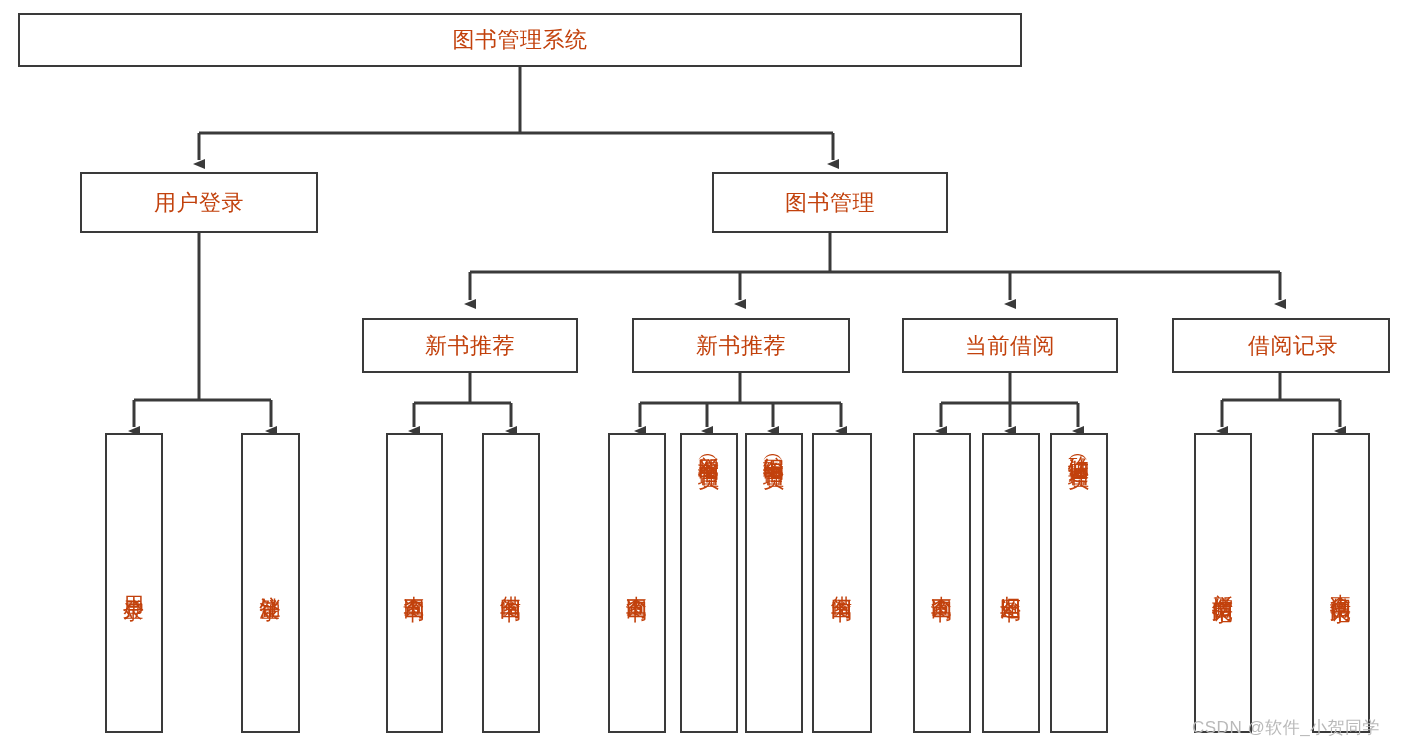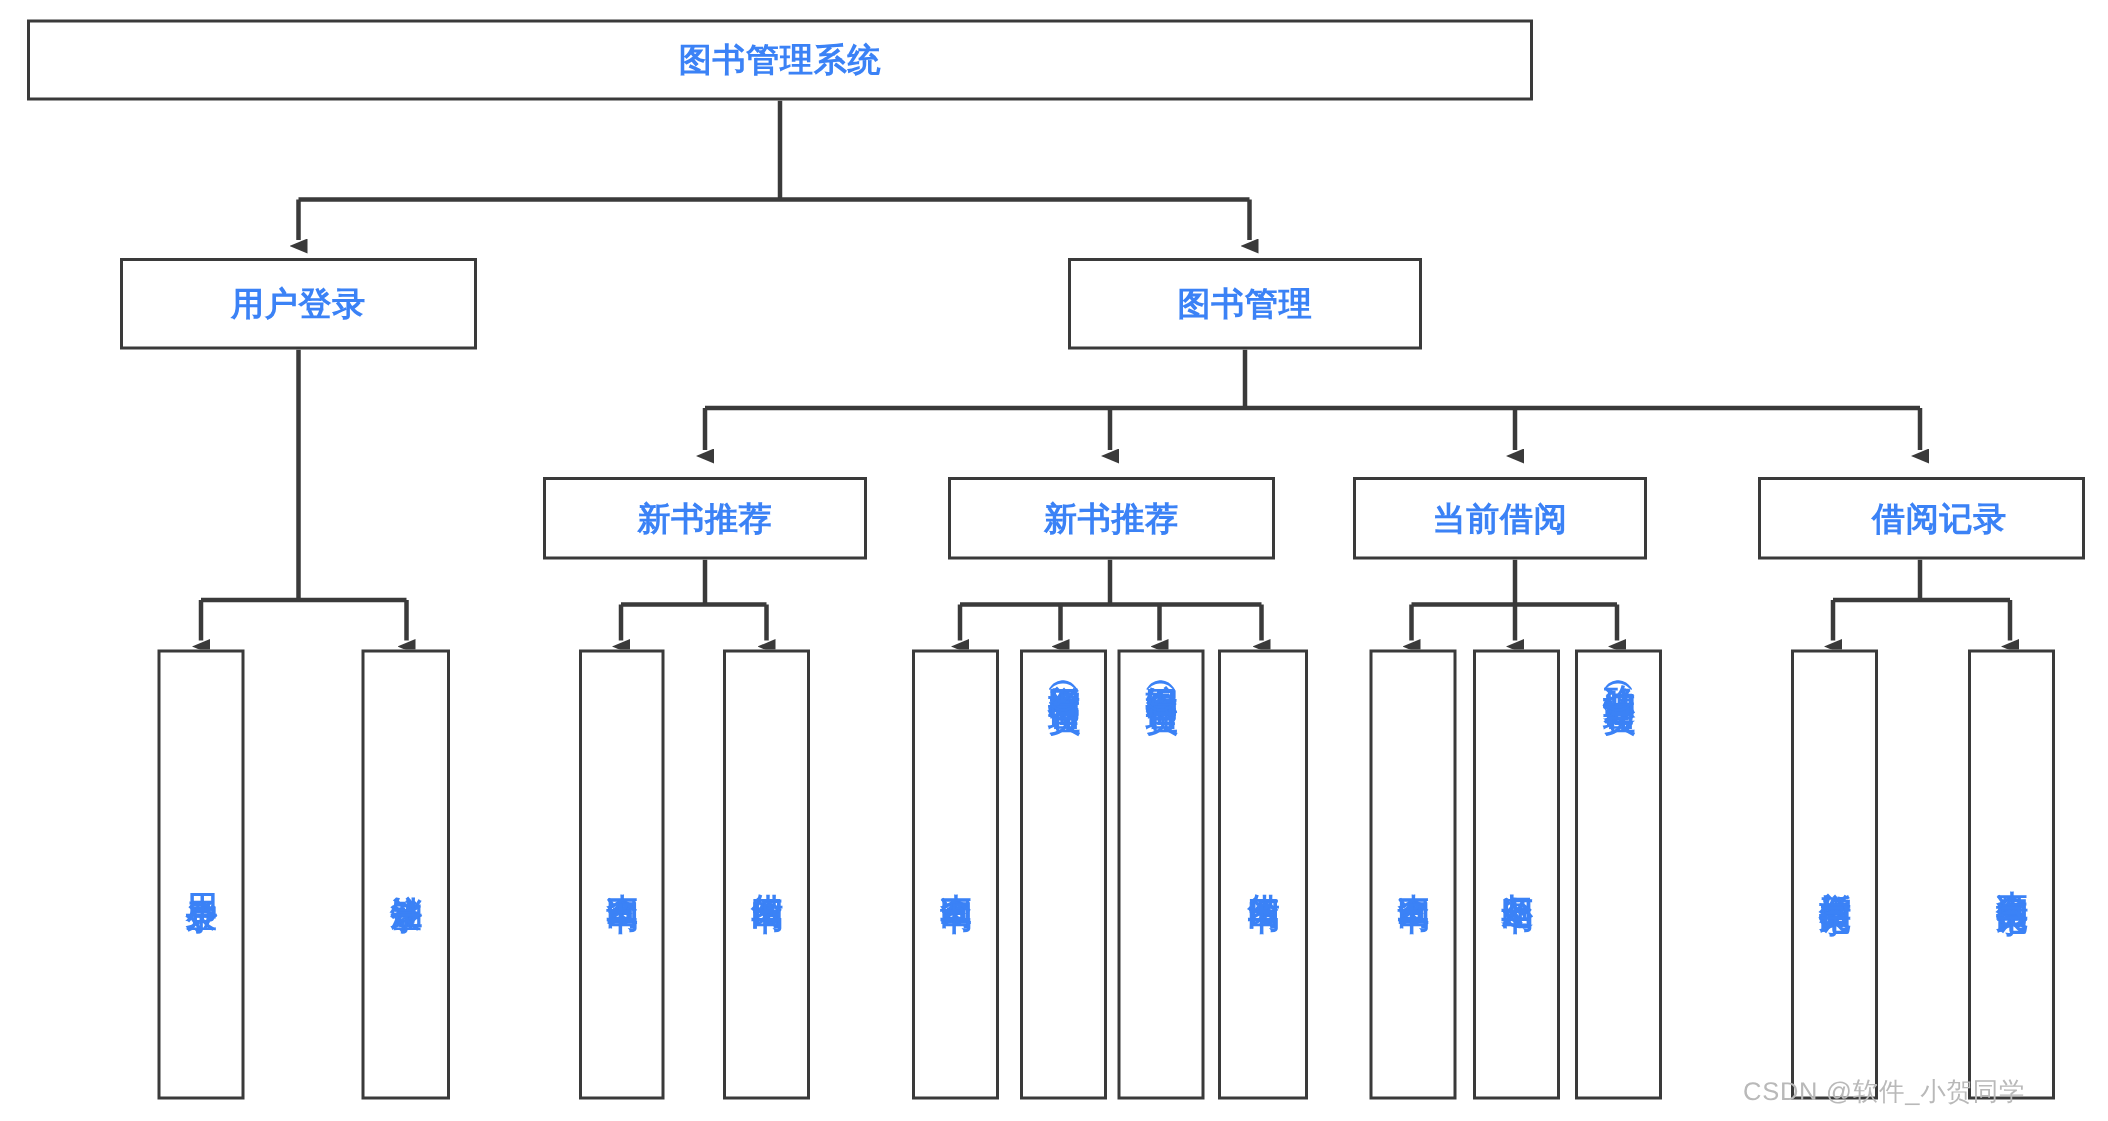--- a/index.html
+++ b/index.html
@@ -27,22 +27,21 @@
     pointer-events: none;
   }
   .node {
     position: absolute;
     box-sizing: border-box;
     border: 2.5px solid #3a3a3a;
     background: #ffffff;
     display: flex;
     align-items: center;
     justify-content: center;
-    color: #3b82f6;
-    font-weight: bold;
+    color: #c2410c;
   }
   .node .label {
     font-size: 22px;
     line-height: 1.15;
     letter-spacing: 0.5px;
     white-space: nowrap;
   }
   
   .node.horiz .label {
     writing-mode: horizontal-tb;
@@ -142,21 +141,21 @@
   </div>
 
   <div class="node horiz" style="left:712px; top:172px; width:236px; height:61px;">
     <span class="label">图书管理</span>
   </div>
 
   <div class="node horiz" style="left:632px; top:318px; width:218px; height:55px;">
     <span class="label">新书推荐</span>
   </div>
 
-  <div class="node horiz" style="left:902px; top:318px; width:196px; height:55px;">
+  <div class="node horiz" style="left:902px; top:318px; width:216px; height:55px;">
     <span class="label">当前借阅</span>
   </div>
 
   <div class="node horiz" style="left:1172px; top:318px; width:218px; height:55px;padding-left:24px;">
     <span class="label">借阅记录</span>
   </div>
 
   <div class="node vert mid" style="left:105px; top:433px; width:58px; height:300px;">
     <span class="label">用户登录</span>
   </div>
@@ -202,15 +201,15 @@
   </div>
 
   <div class="node vert mid" style="left:1194px; top:433px; width:58px; height:300px;">
     <span class="label">新增借阅记录</span>
   </div>
 
   <div class="node vert mid" style="left:1312px; top:433px; width:58px; height:300px;">
     <span class="label">查询借阅记录</span>
   </div>
 
-  <div class="watermark" style="left:1162px; top:716px;">CSDN @软件_小贺同学</div>
+  <div class="watermark" style="left:1192px; top:716px;">CSDN @软件_小贺同学</div>
 
 </div>
 
 </body></html>

